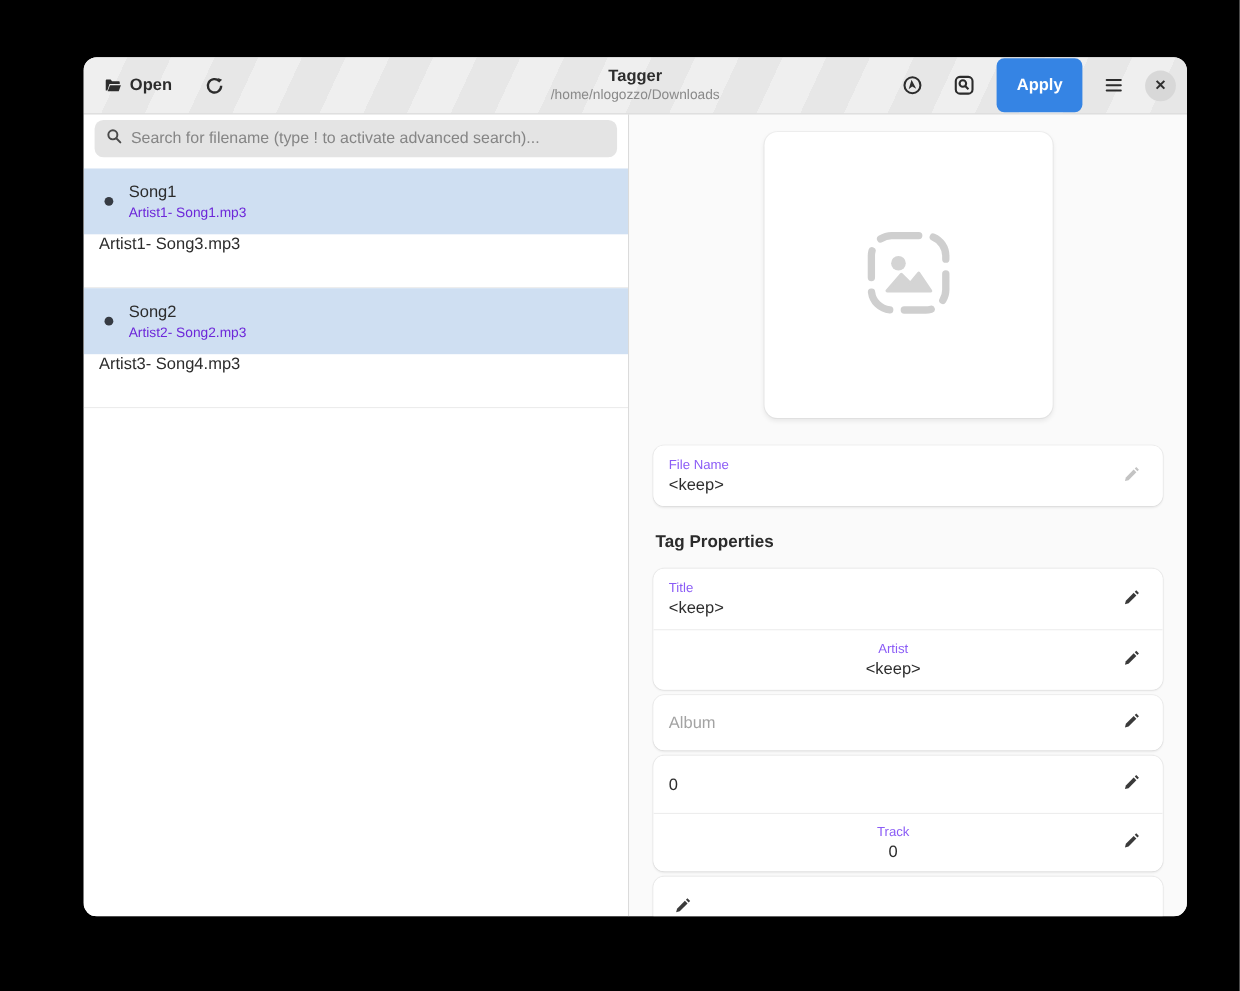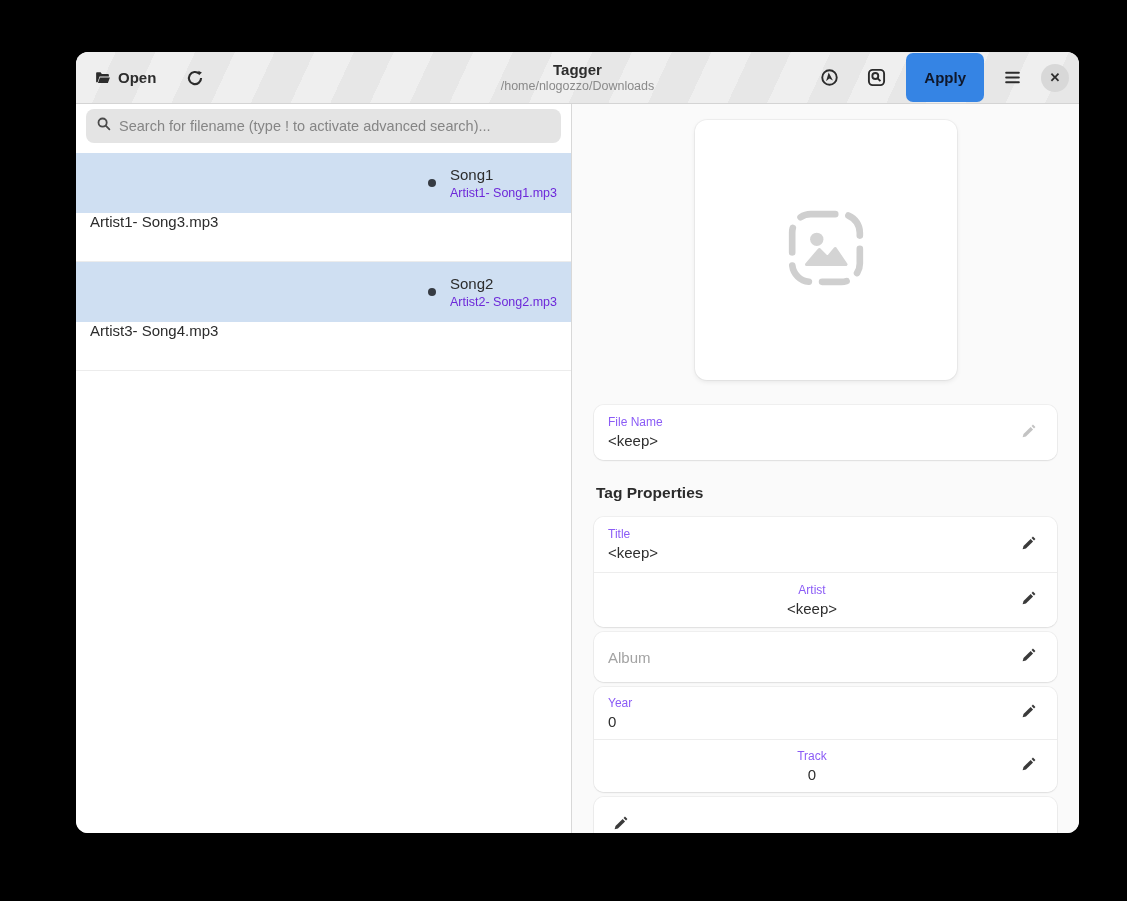--- a/index.html
+++ b/index.html
@@ -36,21 +36,21 @@
   .tb-btn svg{ display:block; }
   .open-label{ font-size:15px; font-weight:700; color:#2c2c2c; }
   .title-block{
     position:absolute; left:0; right:0; top:0; bottom:0;
     display:flex; flex-direction:column; align-items:center; justify-content:center;
     pointer-events:none;
   }
   .win-title{ font-size:15px; font-weight:700; color:#2d2d2d; line-height:18px; }
   .win-subtitle{ font-size:12.5px; color:#8a8a8a; line-height:15px; }
   .apply-btn{
-    background:#3584e4; color:#0f172a; border:none; border-radius:7px;
+    background:#3584e4; color:#ffffff; border:none; border-radius:7px;
     font-size:15px; font-weight:700; padding:16px 18px; cursor:pointer;
     font-family:inherit;
   }
   .close-btn{
     width:28px; height:28px; border-radius:50%; background:#d8d8d8;
     border:none; display:flex; align-items:center; justify-content:center;
     cursor:pointer;
   }
 
   
@@ -70,21 +70,21 @@
   .search-entry input{
     flex:1; border:none; background:transparent; outline:none;
     font-family:inherit; font-size:14.5px; color:#2c2c2c;
   }
   .search-entry input::placeholder{ color:#858585; opacity:1; }
 
   .file-list{ flex:1; overflow:hidden; }
   .list-item{ cursor:pointer; border-bottom:1px solid #ececec; }
   .list-item.selected{
     background:#cfdff2; border-bottom:none;
-    height:60px; display:flex; align-items:center; padding:0 14px; gap:14px;justify-content:flex-end;
+    height:60px; display:flex; align-items:center; padding:0 14px; gap:14px;
   }
   .list-item.plain{
     height:49px; display:flex; align-items:flex-start; padding:0 14px;
   }
   .dot{
     width:8px; height:8px; border-radius:50%; background:#363b43; flex:0 0 8px;
     margin-left:5px;
   }
   .item-text{ display:flex; flex-direction:column; gap:2px; }
   .item-title{ font-size:15px; color:#2c2c2c; line-height:18px; }
@@ -308,21 +308,20 @@
             </span>
           </button>
         </div>
       </div>
 
       <div class="gap"></div>
 
       <div class="card">
         <div class="field-row" style="height:52px;">
           <div class="field-main">
-            <span class="field-label">Year</span>
             <span class="field-value">0</span>
           </div>
           <button class="edit-btn edit-dark">
             <span>
               <svg width="17" height="17" viewBox="0 0 16 16">
                 <path d="M12.2 1.5 L14.5 3.8 L13.2 5.1 L10.9 2.8 Z"></path>
                 <path d="M10 3.7 L12.3 6 L5.6 12.7 L2.5 13.5 L3.3 10.4 Z"></path>
               </svg>
             </span>
           </button>

